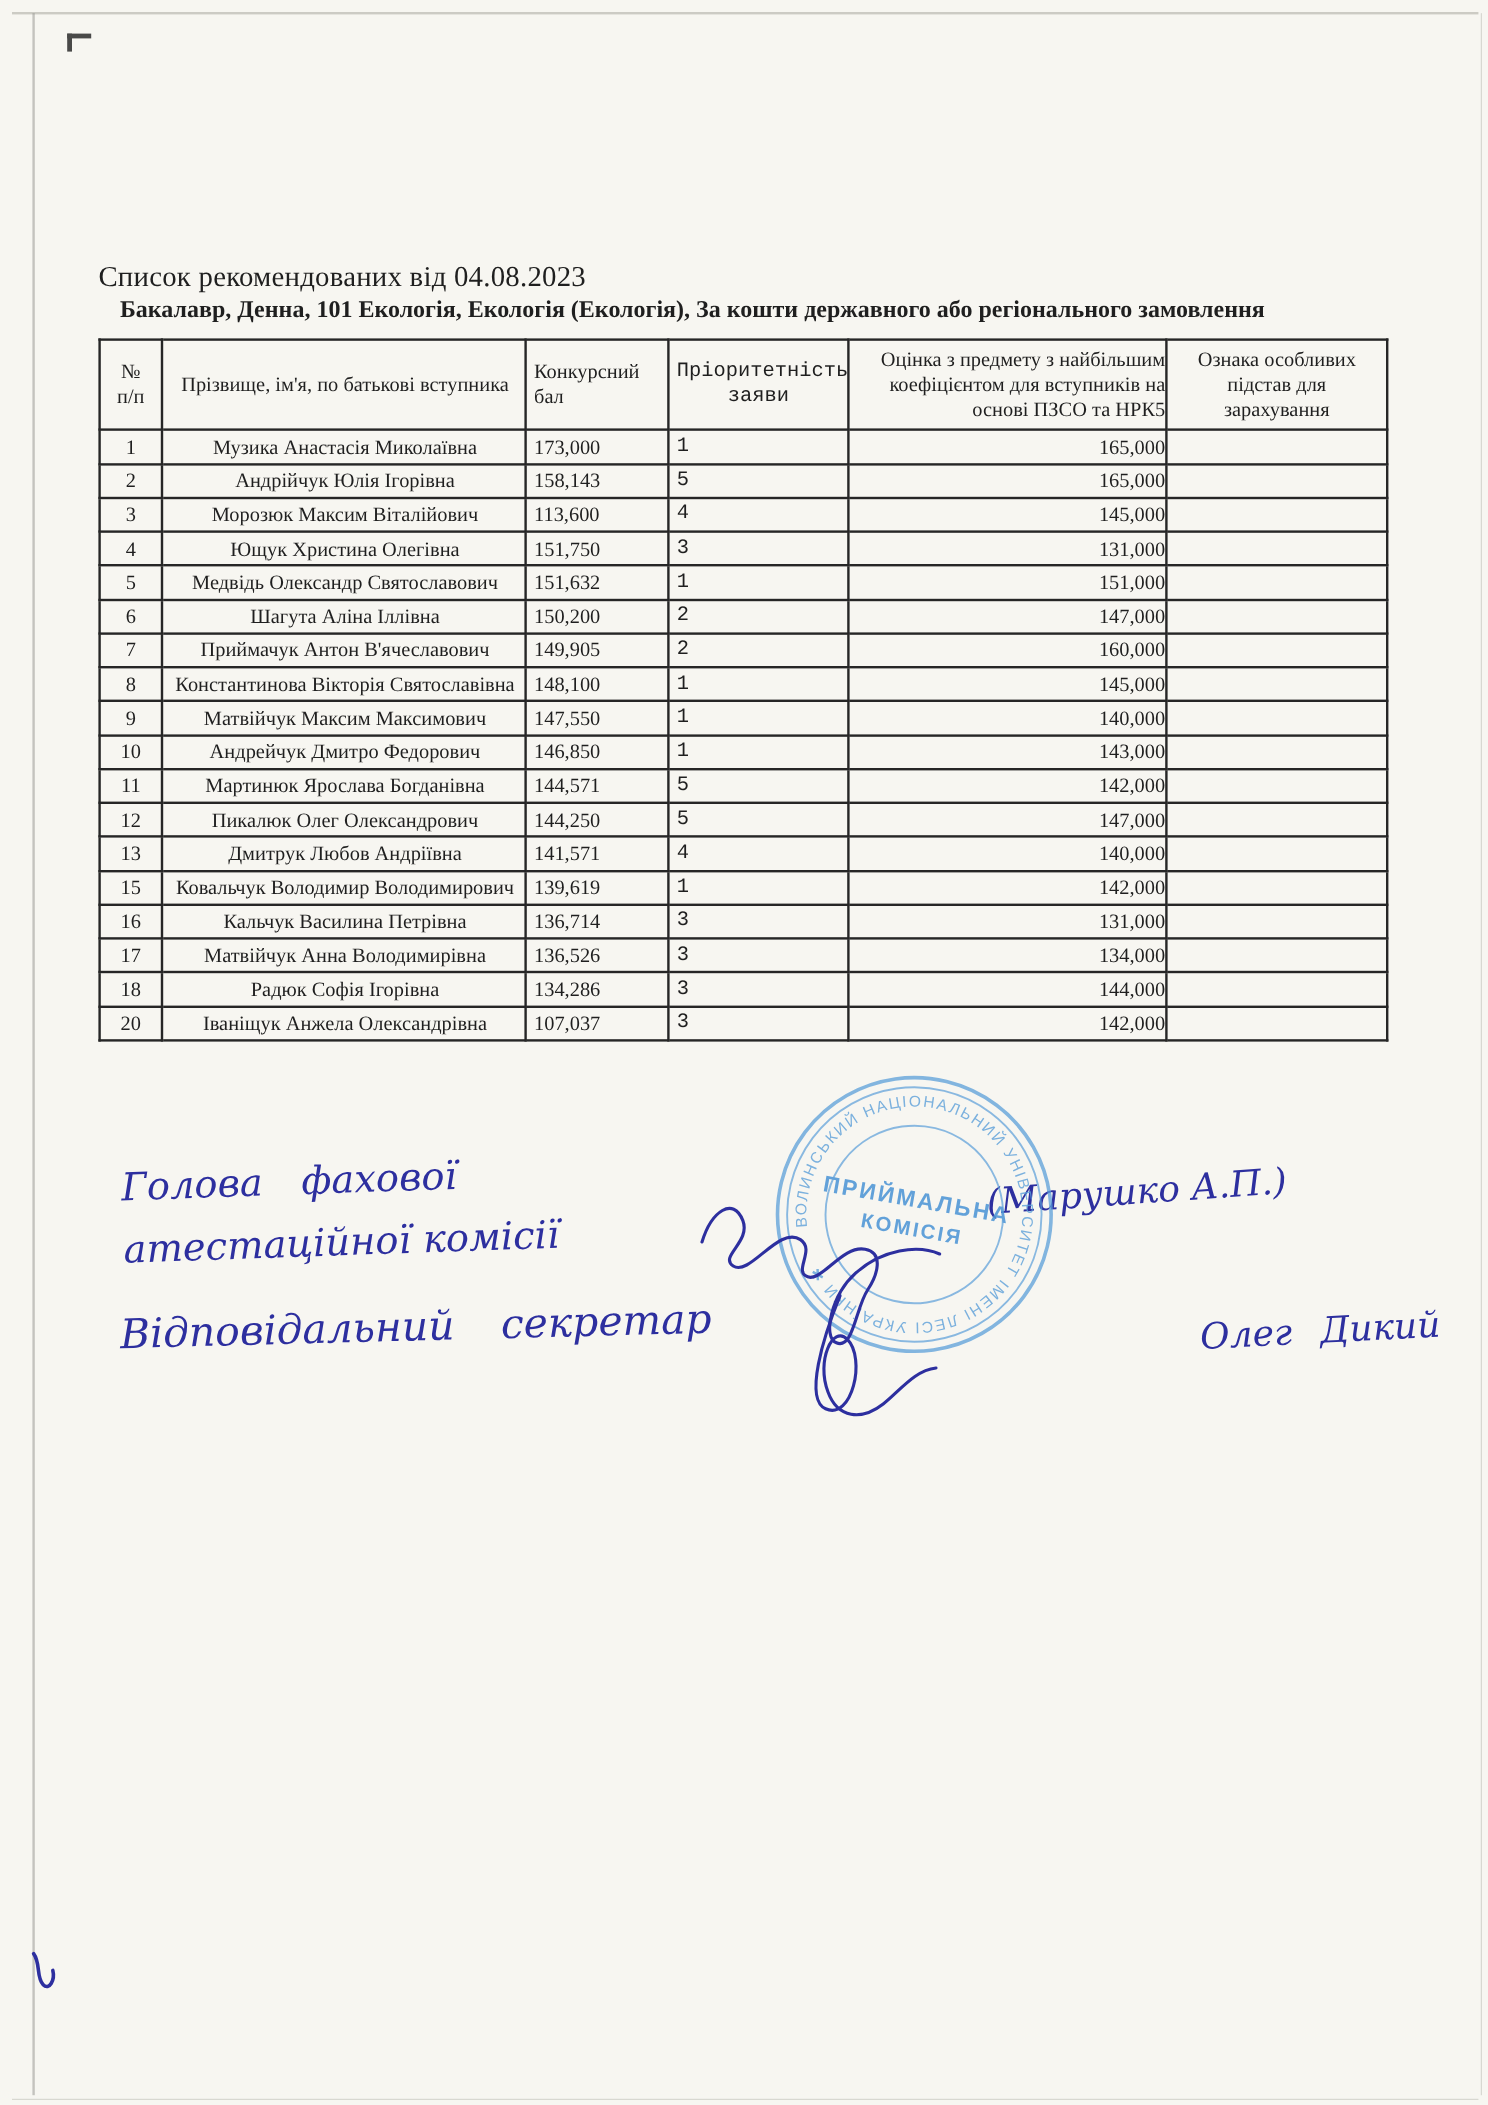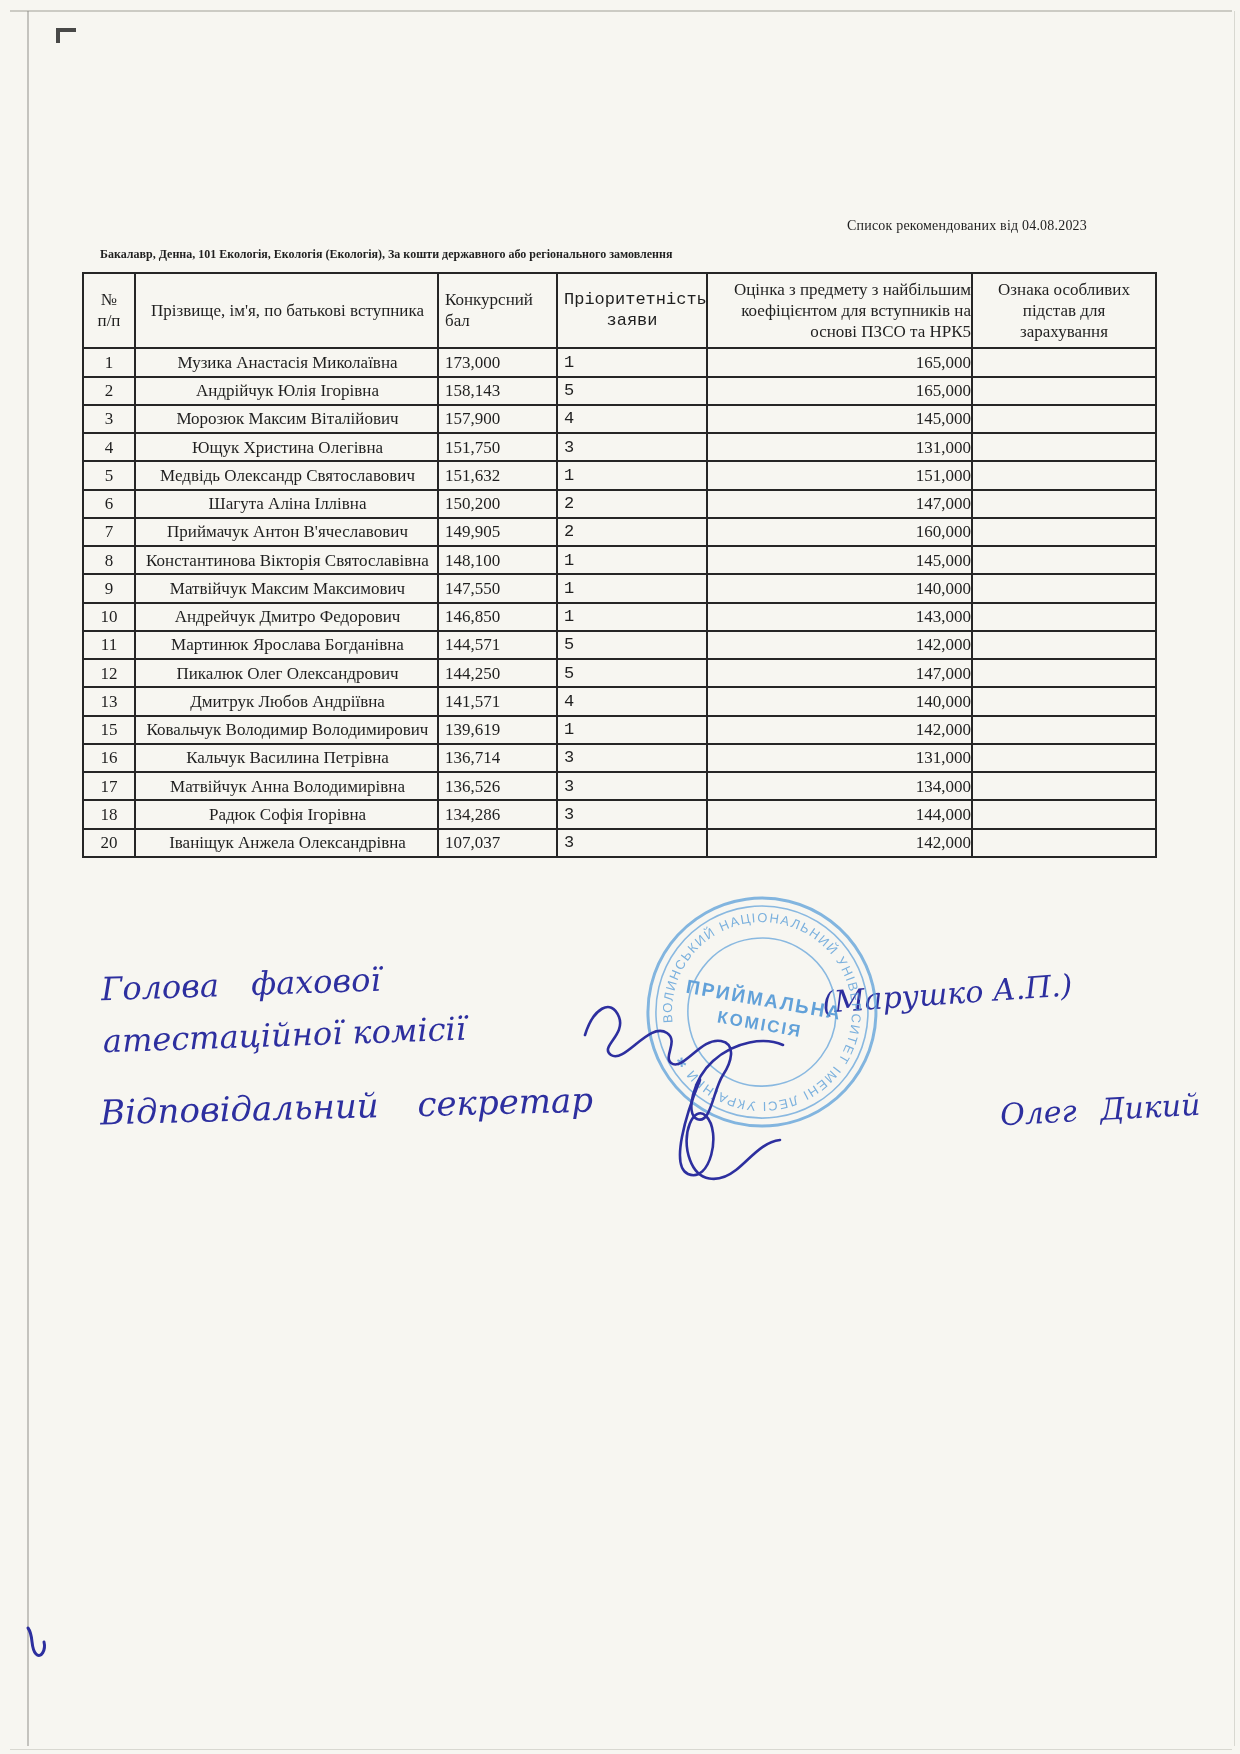--- a/index.html
+++ b/index.html
@@ -13,22 +13,22 @@
   }
   .page{position:absolute;inset:0;}
   
   .edge-top{position:absolute;left:10px;top:10px;width:1222px;height:2px;background:#97978f;opacity:.45;}
   .edge-left{position:absolute;left:27px;top:11px;width:2px;height:1735px;background:#848480;opacity:.45;}
   .edge-right{position:absolute;right:5px;top:11px;width:1px;height:1735px;background:#b9b9b2;opacity:.5;}
   .edge-bottom{position:absolute;left:10px;bottom:4px;width:1222px;height:1px;background:#b9b9b2;opacity:.5;}
   .corner-mark{position:absolute;left:56px;top:28px;width:16px;height:11px;border-left:4px solid #2b2b2b;border-top:4px solid #2b2b2b;opacity:.85;}
 
   .content{position:absolute;left:82px;top:0;width:1005px;}
-  .title{margin:218px 0 0 0;text-align:right;font-size:14px;font-weight:normal;letter-spacing:.2px;}
-  .subtitle{margin:12px 0 0 0;font-size:12px;font-weight:bold;text-indent:18px;line-height:1.38;}
+  .title{margin:218px 0 0 0;text-align:left;font-size:24px;font-weight:normal;letter-spacing:.2px;}
+  .subtitle{margin:0 0 0 0;font-size:20px;font-weight:bold;text-indent:18px;line-height:1.38;}
 
   table{border-collapse:collapse;width:1005px;margin-top:9px;table-layout:fixed;}
   th,td{border:2px solid #262626;font-size:17px;line-height:1.25;padding:2.5px 6px;vertical-align:middle;}
   th{font-weight:normal;text-align:center;padding:5px 6px;}
   .c-num{width:38px;text-align:center;}
   .c-name{width:287px;text-align:center;padding-left:8px;}
   .c-score{width:105px;text-align:left;}
   .c-priority{width:136px;font-family:Liberation Mono, monospace;}
   .c-grade{width:257px;text-align:right;padding-right:0;}
   .c-special{width:170px;}
@@ -86,21 +86,21 @@
             <td class="c-num">2</td>
             <td class="c-name">Андрійчук Юлія Ігорівна</td>
             <td class="c-score">158,143</td>
             <td class="c-priority">5</td>
             <td class="c-grade">165,000</td>
             <td class="c-special"></td>
           </tr>
           <tr>
             <td class="c-num">3</td>
             <td class="c-name">Морозюк Максим Віталійович</td>
-            <td class="c-score">157,900</td>
+            <td class="c-score">113,600</td>
             <td class="c-priority">4</td>
             <td class="c-grade">145,000</td>
             <td class="c-special"></td>
           </tr>
           <tr>
             <td class="c-num">4</td>
             <td class="c-name">Ющук Христина Олегівна</td>
             <td class="c-score">151,750</td>
             <td class="c-priority">3</td>
             <td class="c-grade">131,000</td>

